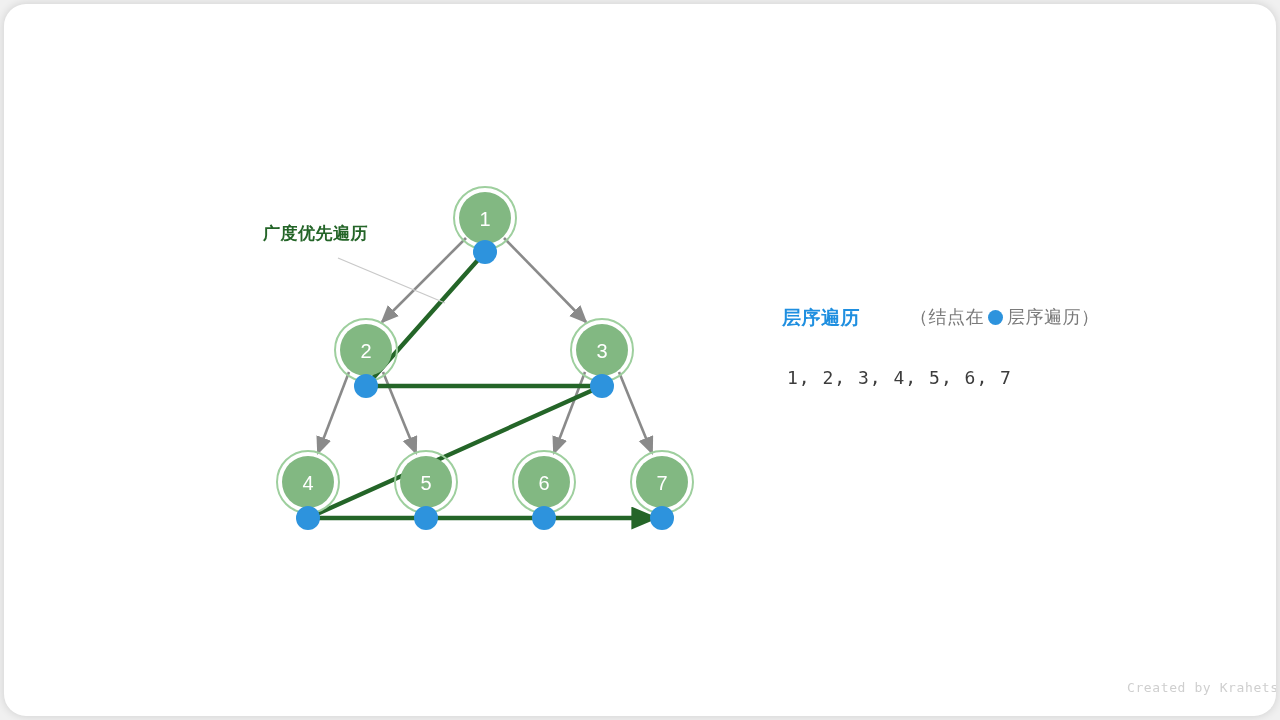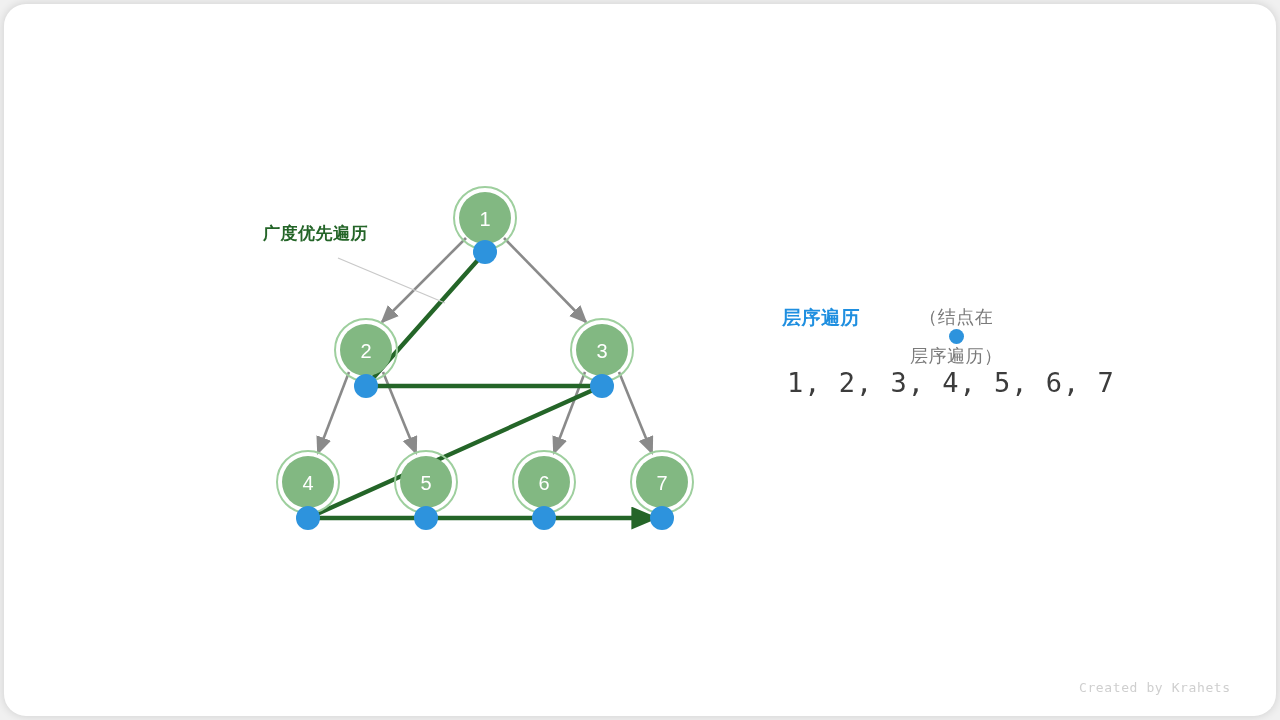--- a/index.html
+++ b/index.html
@@ -60,44 +60,43 @@
     color: #1f8fe0;
     letter-spacing: 0.5px;
   }
   .legend-note {
     font-size: 18px;
     color: #7a7a7a;
     margin-left: 14px;
     display: flex;
     align-items: center;
     letter-spacing: 0.5px;
-    flex-direction: column;
   }
   .legend-dot {
     display: inline-block;
     width: 15px;
     height: 15px;
     border-radius: 50%;
     background: #2d93dd;
     margin: 0 4px;
     vertical-align: middle;
   }
   .sequence {
     position: absolute;
     left: 783px;
     top: 363px;
     font-family: "DejaVu Sans Mono", monospace;
-    font-size: 27px;
+    font-size: 18px;
     color: #3c3c3c;
     letter-spacing: 1px;
     white-space: nowrap;
   }
   .credit {
     position: absolute;
-    left: 1075px;
+    left: 1123px;
     top: 676px;
     font-family: "DejaVu Sans Mono", monospace;
     font-size: 13px;
     color: #cfcfcf;
     letter-spacing: 0.6px;
     white-space: nowrap;
   }
   .node-num {
     font-family: "Liberation Sans", sans-serif;
     font-size: 20px;

